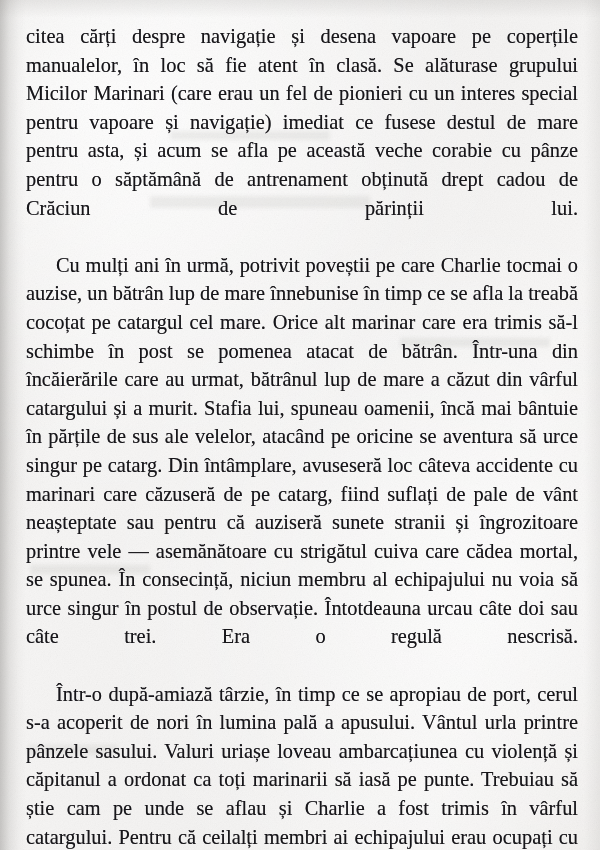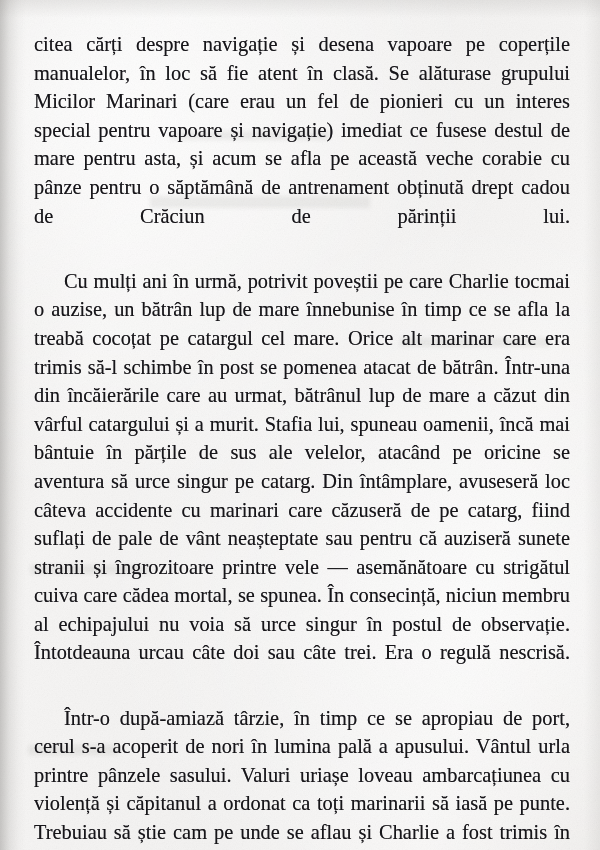--- a/index.html
+++ b/index.html
@@ -89,21 +89,21 @@
     width: 552px;
     color: #17161a;
     font-size: 20.4px;
     line-height: 28.6px;
     text-align: justify;
     text-justify: inter-word;
     -webkit-font-smoothing: none;
   }
 
   .para {
-    margin: 8px;
+    margin: 0;
     text-indent: 30px;
     text-align: justify;
     
     text-shadow: 0 0 0.45px rgba(30,28,32,0.55);
   }
   .para.first { text-indent: 0; }
 
   
   .para::after {
     content: "";

